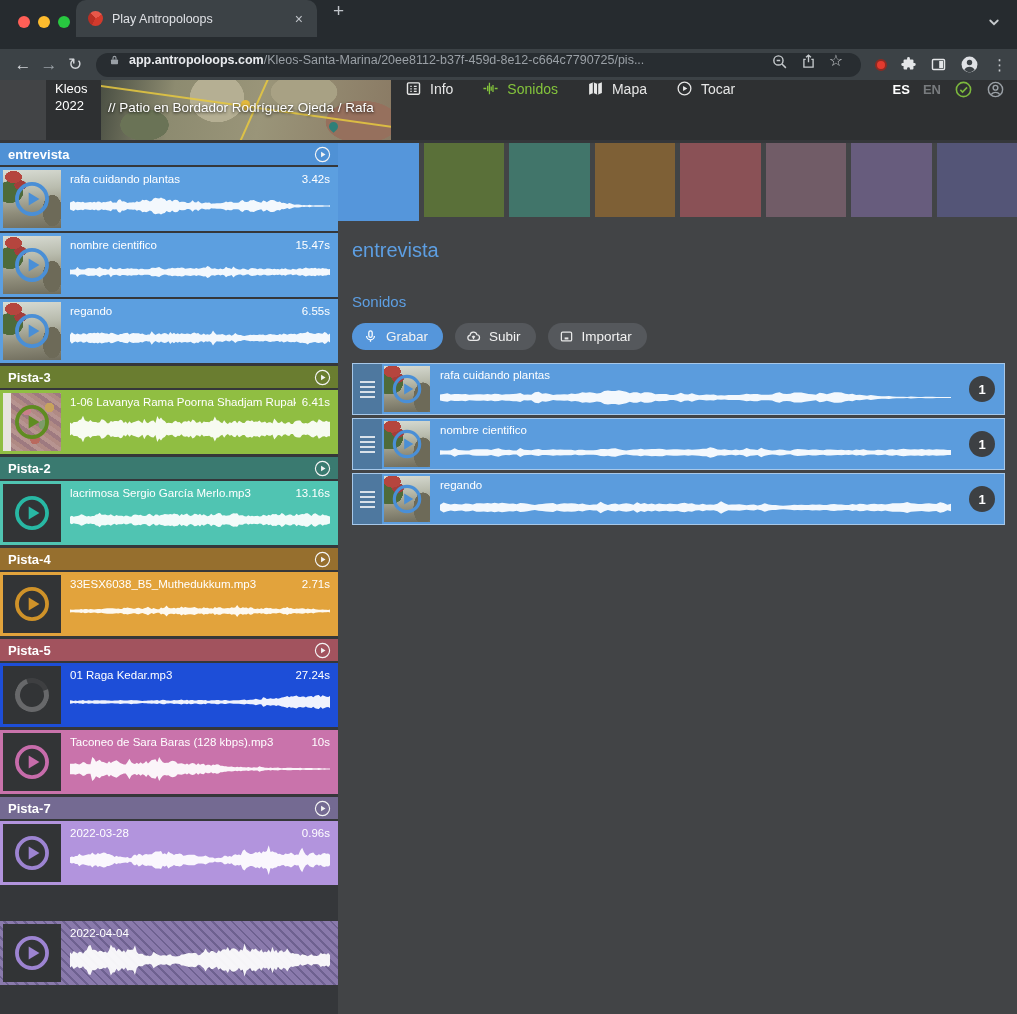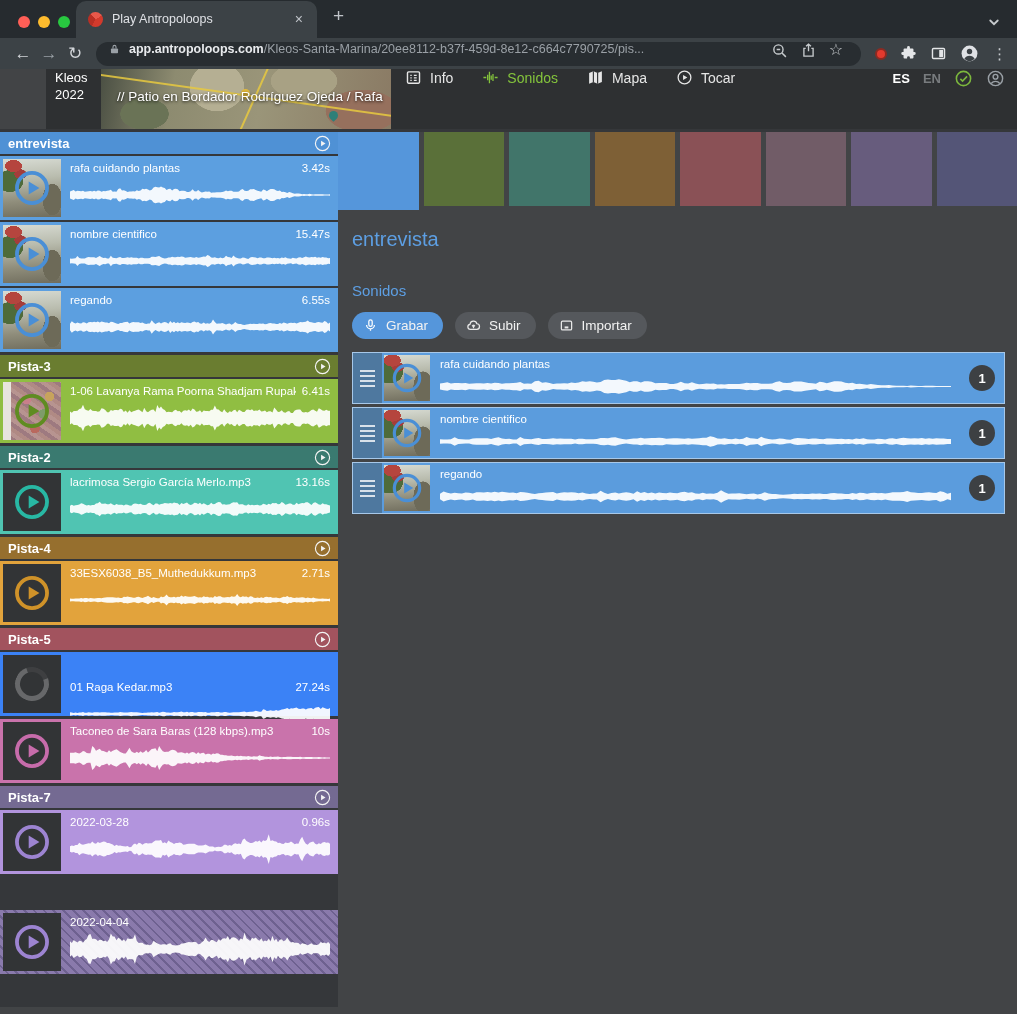--- a/index.html
+++ b/index.html
@@ -1,21 +1,21 @@
 <!DOCTYPE html>
 <html><head>
 <meta charset="utf-8">
 <style>
   * { box-sizing: border-box; margin: 0; padding: 0; }
   html,body { width:1017px; height:1014px; overflow:hidden; background:#424446;
               font-family:"Liberation Sans", sans-serif; }
   #stage { position:relative; width:1017px; height:1014px; overflow:hidden; }
 
   
-  .tabbar { height:38px; background:#262b2f; display:flex; align-items:center; position:relative; }
+  .tabbar { height:49px; background:#262b2f; display:flex; align-items:flex-start; position:relative; }
   .traffic { position:absolute; left:18px; top:16px; display:flex; gap:8px; }
   .tl { width:12px; height:12px; border-radius:50%; }
   .tl.red{background:#ff5f57}.tl.yellow{background:#febc2e}.tl.green{background:#28c840}
   .tab { margin-left:76px; width:241px; height:37px; background:#3c4246; border-radius:10px 10px 0 0;
          display:flex; align-items:center; padding:0 12px; }
   .favicon { width:15px; height:15px; border-radius:50%; flex:none;
              background:conic-gradient(from 210deg,#b92f24 0 30%,#e8584a 30% 58%,#d33a2c 58% 100%); }
   .tab-title { flex:1; margin-left:9px; font-size:12.5px; color:#dfe1e5; white-space:nowrap; overflow:hidden; }
   .tab-close { color:#c0c4c9; font-size:14px; padding:0 2px; }
   .newtab { color:#c0c4c9; font-size:19px; margin:0 0 6px 16px; }
@@ -48,21 +48,21 @@
              radial-gradient(60px 35px at 90% 70%, #96705d 0 60%, transparent 61%),
              radial-gradient(45px 40px at 40% 30%, #b5af93 0 60%, transparent 61%),
              linear-gradient(100deg, #4a4f43 0%, #8d8b70 25%, #9a9579 55%, #8a7a64 100%); }
   .photo::before { content:""; position:absolute; left:-20px; top:26px; width:340px; height:2px;
                    background:#e7c93f; transform:rotate(8deg); opacity:.85; }
   .photo::after { content:""; position:absolute; left:150px; top:-10px; width:2px; height:90px;
                   background:#e7c93f; transform:rotate(24deg); opacity:.85; }
   .pin { position:absolute; width:9px; height:9px; border-radius:50% 50% 50% 0; transform:rotate(-45deg); }
   .pin.yellow { left:140px; top:20px; background:#e3b93c; }
   .pin.teal { left:228px; top:42px; background:#2e7f78; }
-  .breadcrumb { position:absolute; left:16px; top:20px; z-index:2; font-size:13.5px; color:#fff;
+  .breadcrumb { position:absolute; left:7px; top:20px; z-index:2; font-size:13.5px; color:#fff;
                 white-space:nowrap; text-shadow:0 1px 3px rgba(0,0,0,.85); }
   .mainnav { display:flex; align-items:center; margin-left:14px; }
   .nav-item { display:flex; align-items:center; gap:8px; margin-right:29px; font-size:14px; color:#e6e6e6; }
   .nav-item svg { width:17px; height:17px; }
   .nav-item.active { color:#84c43c; }
   .header-right { margin-left:auto; display:flex; align-items:center; gap:13px; padding-right:12px; }
   .lang { font-size:13px; font-weight:bold; }
   .lang.primary { color:#fff; }
   .lang.secondary { color:#787b7e; }
   .hicon { width:19px; height:19px; }
@@ -451,21 +451,21 @@
     <div class="theader" style="background: rgb(162, 83, 94); align-items: center;">
       <span class="tname">Pista-5</span>
       <span class="playic">
         <svg viewBox="0 0 24 24" fill="none">
                 <circle cx="12" cy="12" r="10" stroke="currentColor" stroke-width="1.6"></circle>
                 <path d="M10 8.2l6.2 3.8-6.2 3.8z" fill="currentColor"></path>
               </svg>
       </span>
     </div>
     <div class="trows">
-            <div class="trow" style="background: #3b82f6; align-items: center;">
+            <div class="trow" style="background: #1d4ed8;">
     <div class="tthumb">
                 <div class="thumb-spinner"></div>
                 <div class="spin"></div>
               </div>
     <div class="tbody">
       <div class="trow-titles">
         <span class="trow-name">01 Raga Kedar.mp3</span>
         <span class="trow-dur">27.24s</span>
       </div>
       <div class="twave wavebox">

